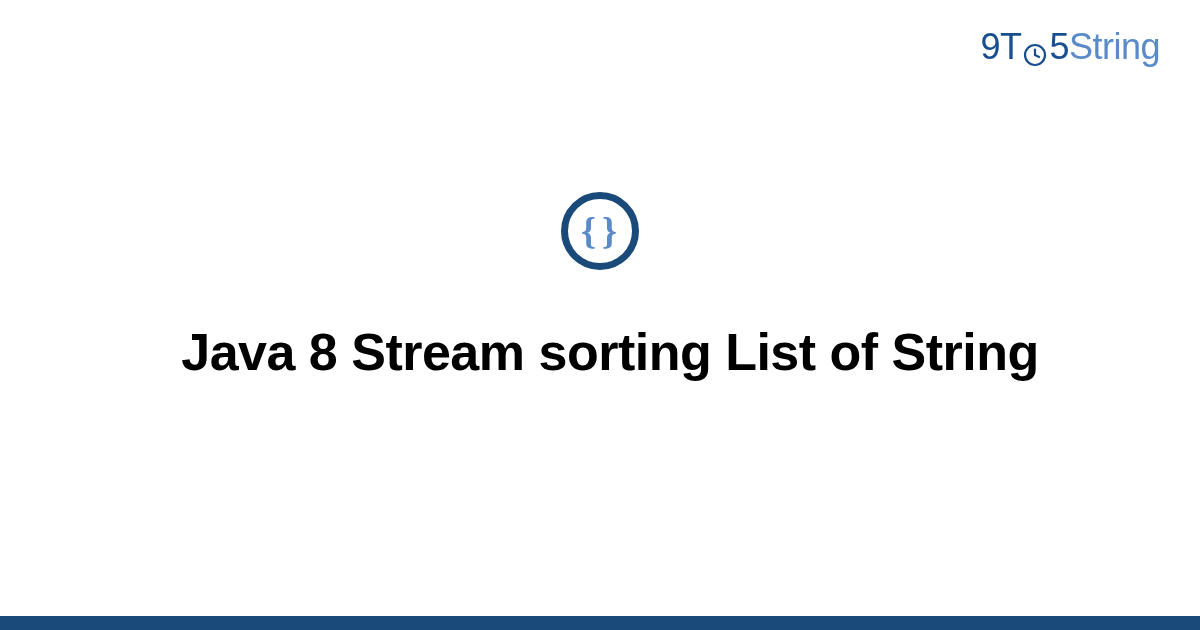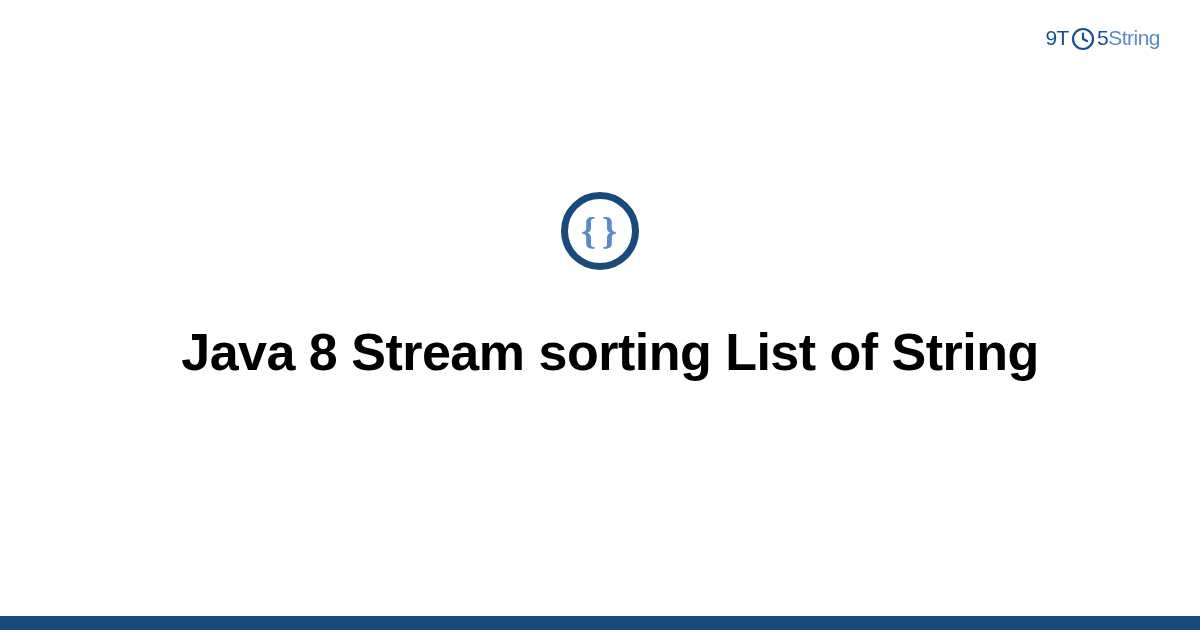--- a/index.html
+++ b/index.html
@@ -12,25 +12,25 @@
       height: 630px;
       background: #ffffff;
       font-family: -apple-system, BlinkMacSystemFont, "Segoe UI", Helvetica, Arial, sans-serif;
       position: relative;
       overflow: hidden;
     }
     .header-logo {
       position: absolute;
       top: 26px;
       right: 40px;
-      font-size: 21px;
+      font-size: 36px;
       font-weight: 400;
       letter-spacing: -0.5px;
       display: flex;
-      align-items: flex-start;
+      align-items: flex-end;
     }
     .logo-9t {
       color: #1a4f8f;
       font-weight: 500;
     }
     .logo-clock {
       display: inline-flex;
       align-items: center;
       justify-content: center;
       width: 26px;

